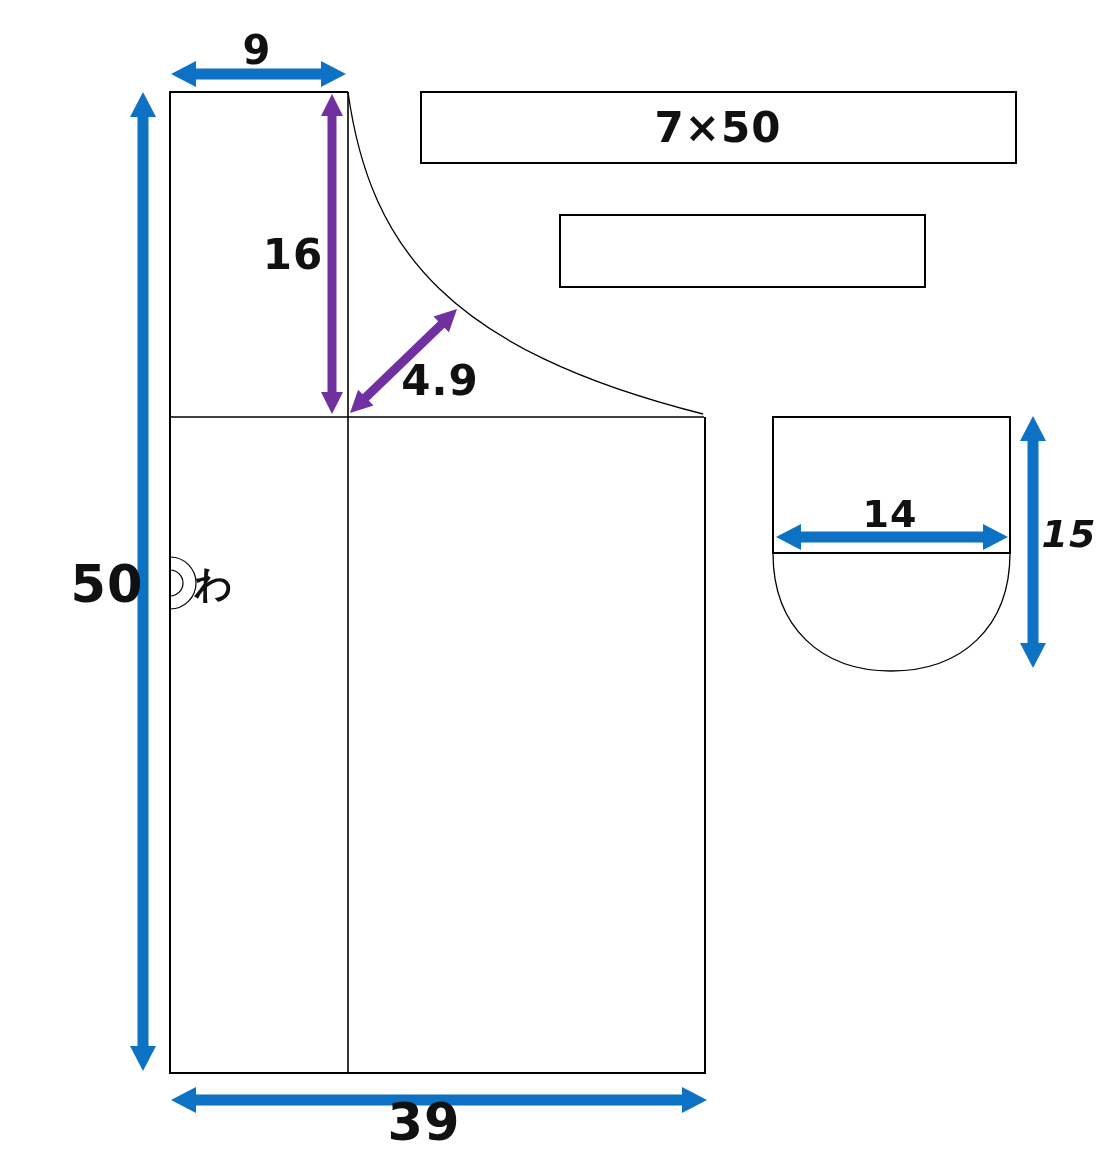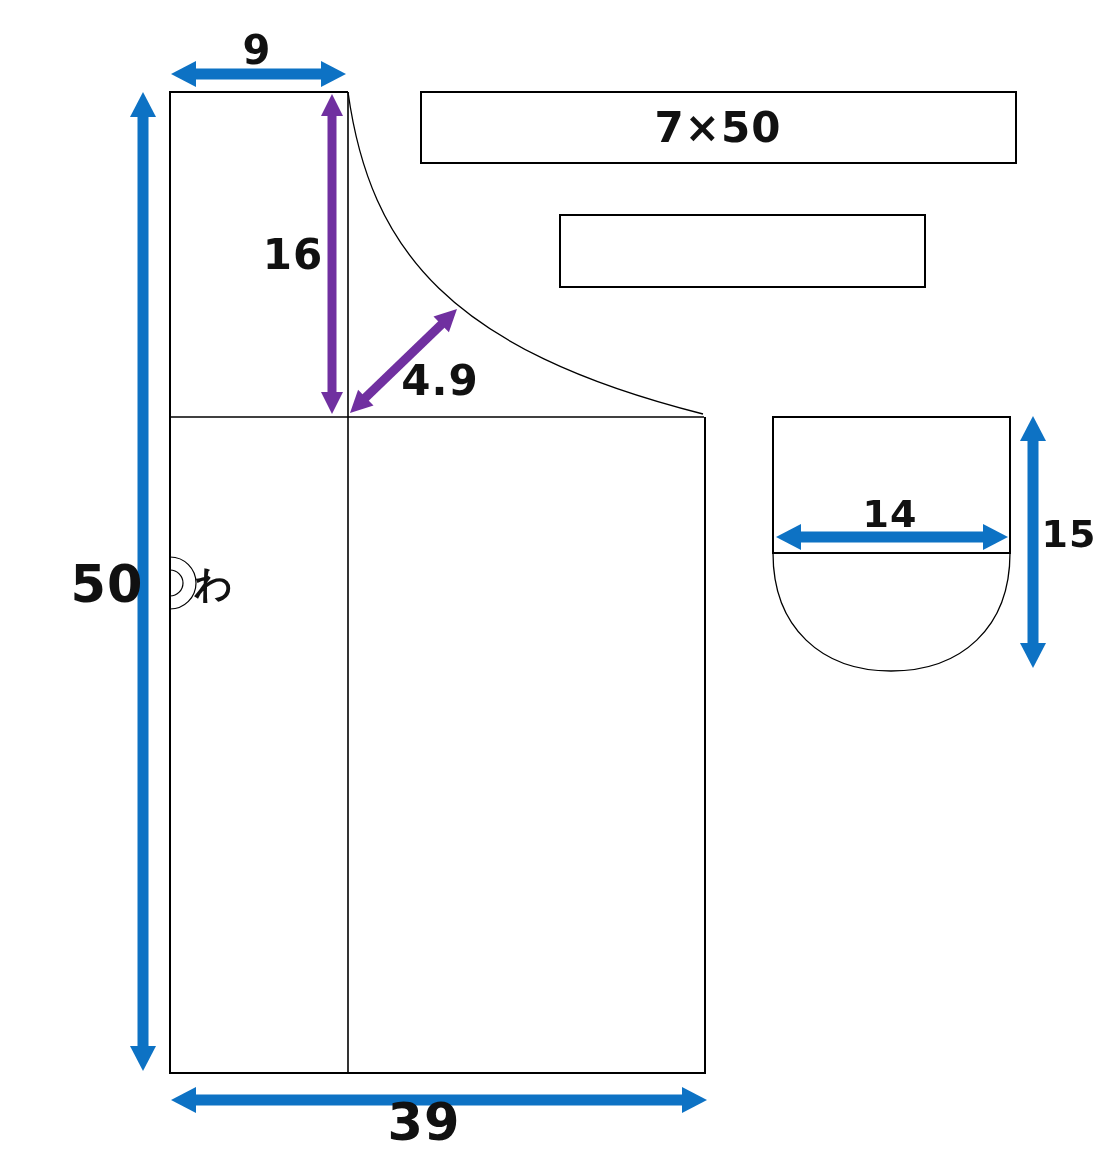--- a/index.html
+++ b/index.html
@@ -115,15 +115,15 @@
 
   <div class="dim-label fs38" style="left:214px; top:584px;">わ</div>
 
   <div class="dim-label fs48" style="left:424px; top:1122px;">39</div>
 
   <div class="dim-label fs42" style="left:718px; top:128px;">7×50</div>
 
 
   <div class="dim-label fs38" style="left:890px; top:514px;">14</div>
 
-  <div class="dim-label fs38" style="left:1069px; top:534px;">15</div>
+  <div class="dim-label fs38" style="left:1069px; top:534px;font-style:italic;">15</div>
 
 </div>
 
 </body></html>

